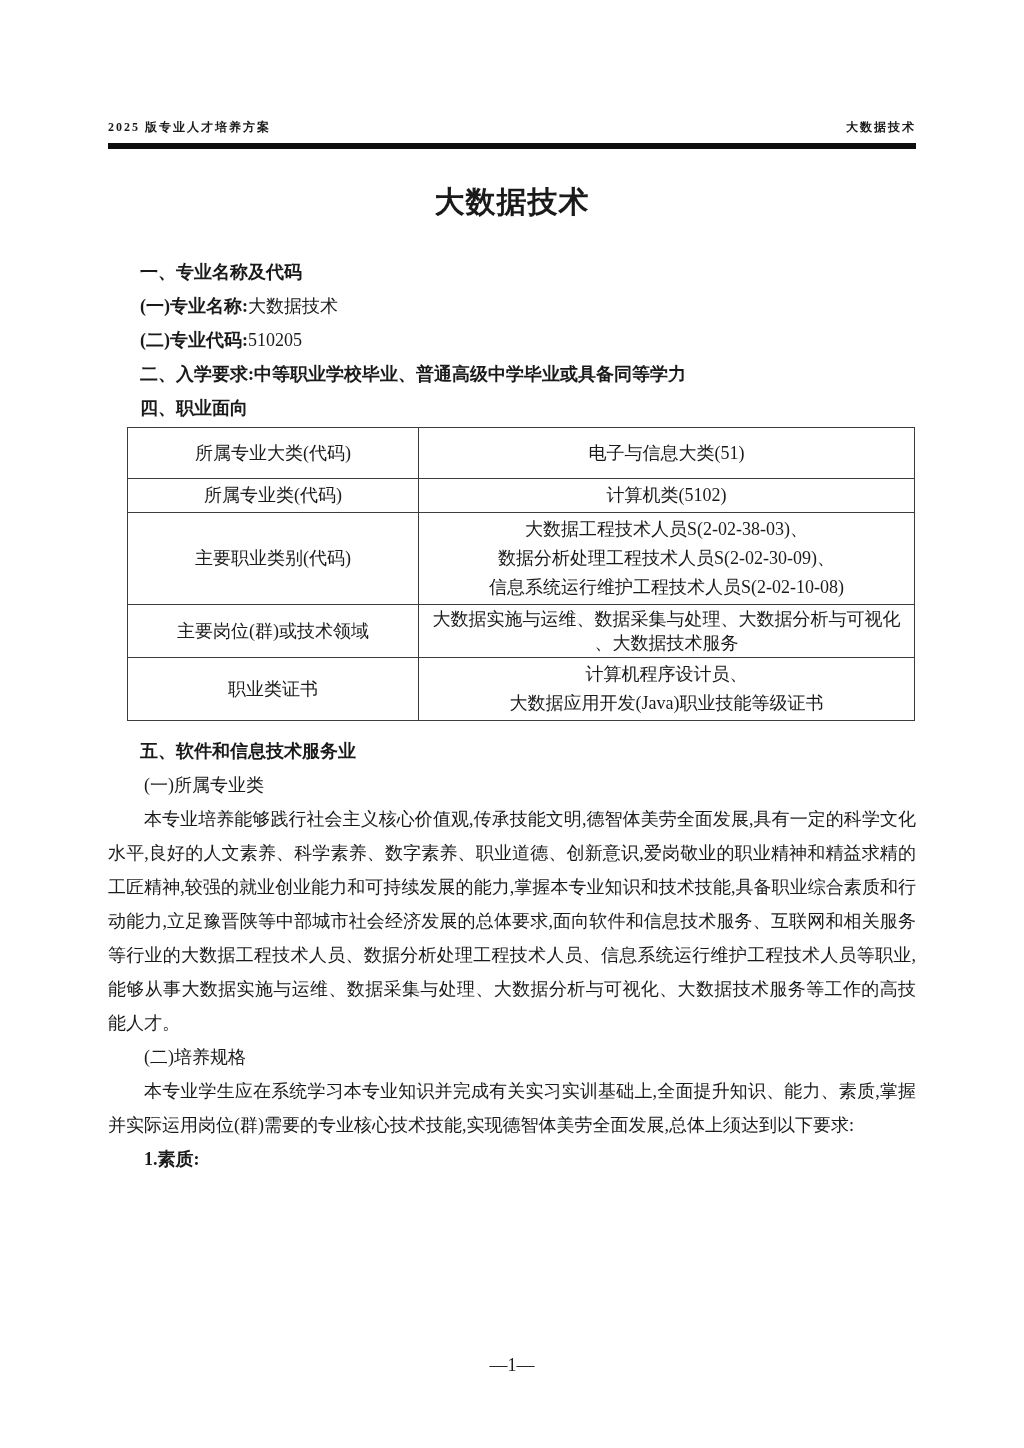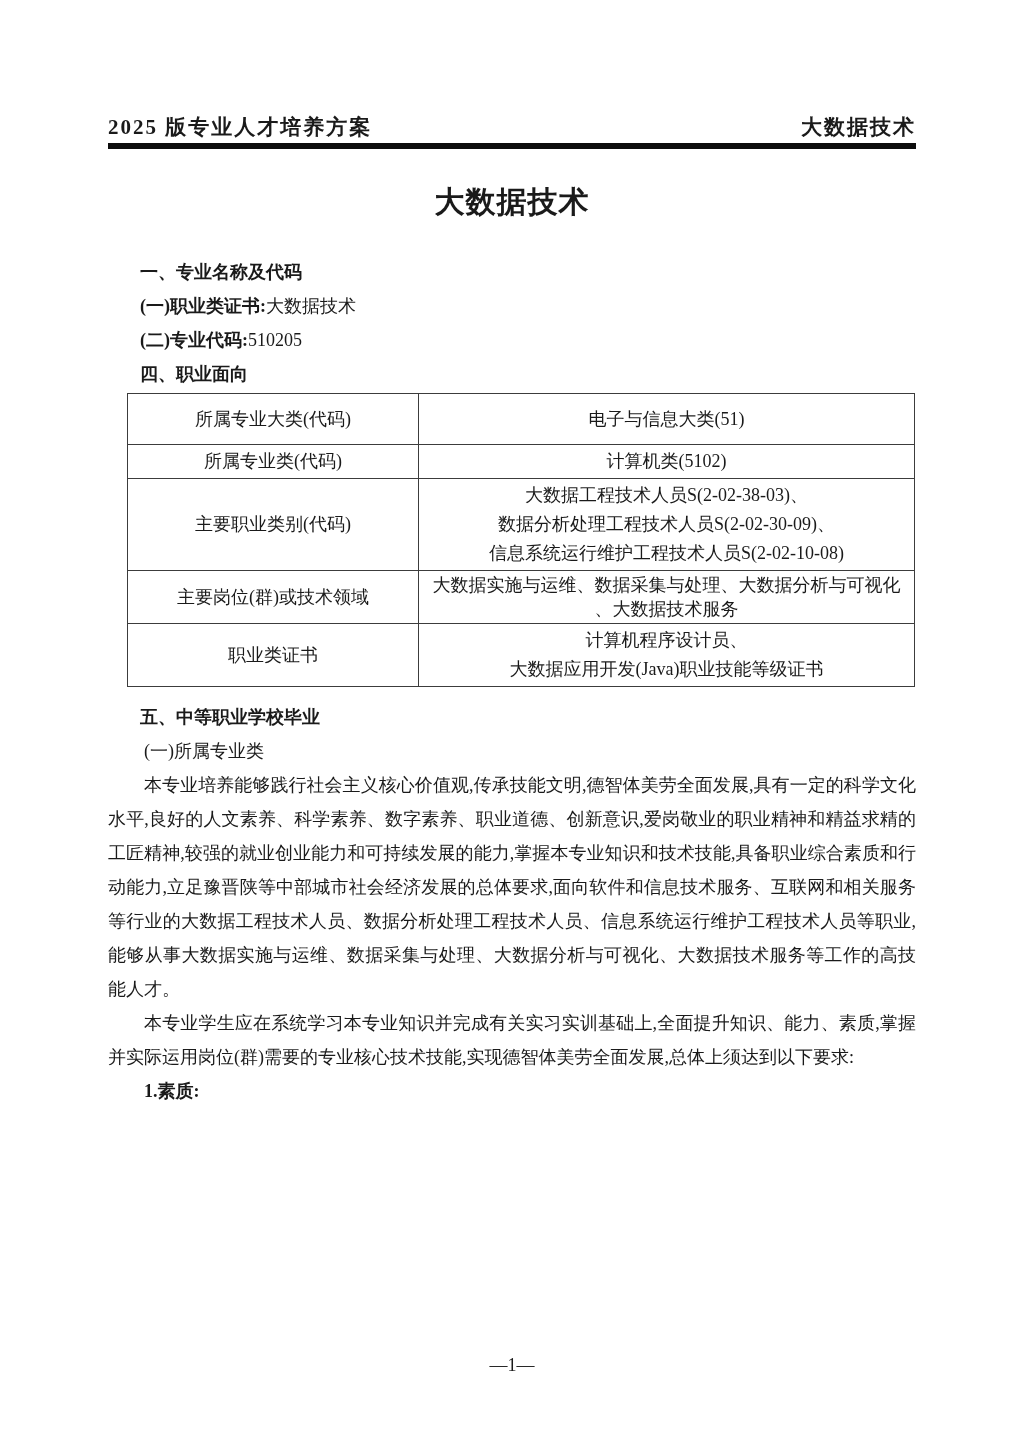--- a/index.html
+++ b/index.html
@@ -14,21 +14,21 @@
     font-family: "Liberation Serif", "DejaVu Serif", serif;
     font-size: 18px;
     padding: 116px 108px 0 108px;
     overflow: hidden;
   }
   
   .header {
     display: flex;
     justify-content: space-between;
     align-items: flex-end;
-    font-size: 21px;
+    font-size: 12px;
     font-weight: 700;
     line-height: 22px;
     letter-spacing: 2px;
   }
   .header-rule {
     margin-top: 5px;
     height: 2px;
     border-top: 4px solid #0d0d0d;
     border-bottom: 2px solid #0d0d0d;
   }
@@ -95,22 +95,23 @@
   <div class="header">
     <span>2025 版专业人才培养方案</span>
     <span>大数据技术</span>
   </div>
   <div class="header-rule"></div>
 
   <div class="doc-title">大数据技术</div>
 
   <div class="intro">
     <div class="line indent-head b">一、专业名称及代码</div>
-    <div class="line indent-head"><span class="b">(一)职业类证书:</span><span>大数据技术</span></div>
+    <div class="line indent-head"><span class="b">(一)专业名称:</span><span>大数据技术</span></div>
     <div class="line indent-head"><span class="b">(二)专业代码:</span><span>510205</span></div>
+    <div class="line indent-head b">二、入学要求:中等职业学校毕业、普通高级中学毕业或具备同等学力</div>
     <div class="line indent-head b">四、职业面向</div>
   </div>
 
   <table class="jobs">
     <tbody>
       <tr class="r1">
         <td class="col-label">所属专业大类(代码)</td>
         <td class="cell-value">电子与信息大类(51)</td>
       </tr>
       <tr class="r2">
@@ -130,22 +131,23 @@
       </tr>
       <tr class="r6">
         <td class="col-label">职业类证书</td>
         <td class="cell-value">计算机程序设计员、
 大数据应用开发(Java)职业技能等级证书</td>
       </tr>
     </tbody>
   </table>
 
   <div class="sec5">
-    <div class="line indent-head b">五、中等职业学校毕业</div>
+    <div class="line indent-head b">五、软件和信息技术服务业</div>
     <div class="sub-head">(一)所属专业类</div>
     <p class="body-para">本专业培养能够践行社会主义核心价值观,传承技能文明,德智体美劳全面发展,具有一定的科学文化水平,良好的人文素养、科学素养、数字素养、职业道德、创新意识,爱岗敬业的职业精神和精益求精的工匠精神,较强的就业创业能力和可持续发展的能力,掌握本专业知识和技术技能,具备职业综合素质和行动能力,立足豫晋陕等中部城市社会经济发展的总体要求,面向软件和信息技术服务、互联网和相关服务等行业的大数据工程技术人员、数据分析处理工程技术人员、信息系统运行维护工程技术人员等职业,能够从事大数据实施与运维、数据采集与处理、大数据分析与可视化、大数据技术服务等工作的高技能人才。</p>
+    <div class="sub-head">(二)培养规格</div>
     <p class="body-para">本专业学生应在系统学习本专业知识并完成有关实习实训基础上,全面提升知识、能力、素质,掌握并实际运用岗位(群)需要的专业核心技术技能,实现德智体美劳全面发展,总体上须达到以下要求:</p>
     <div class="line" style="text-indent:2em;font-weight:bold;">1.素质:</div>
   </div>
 
   <div class="footer">—1—</div>
 
 </div>
 
 </body></html>

